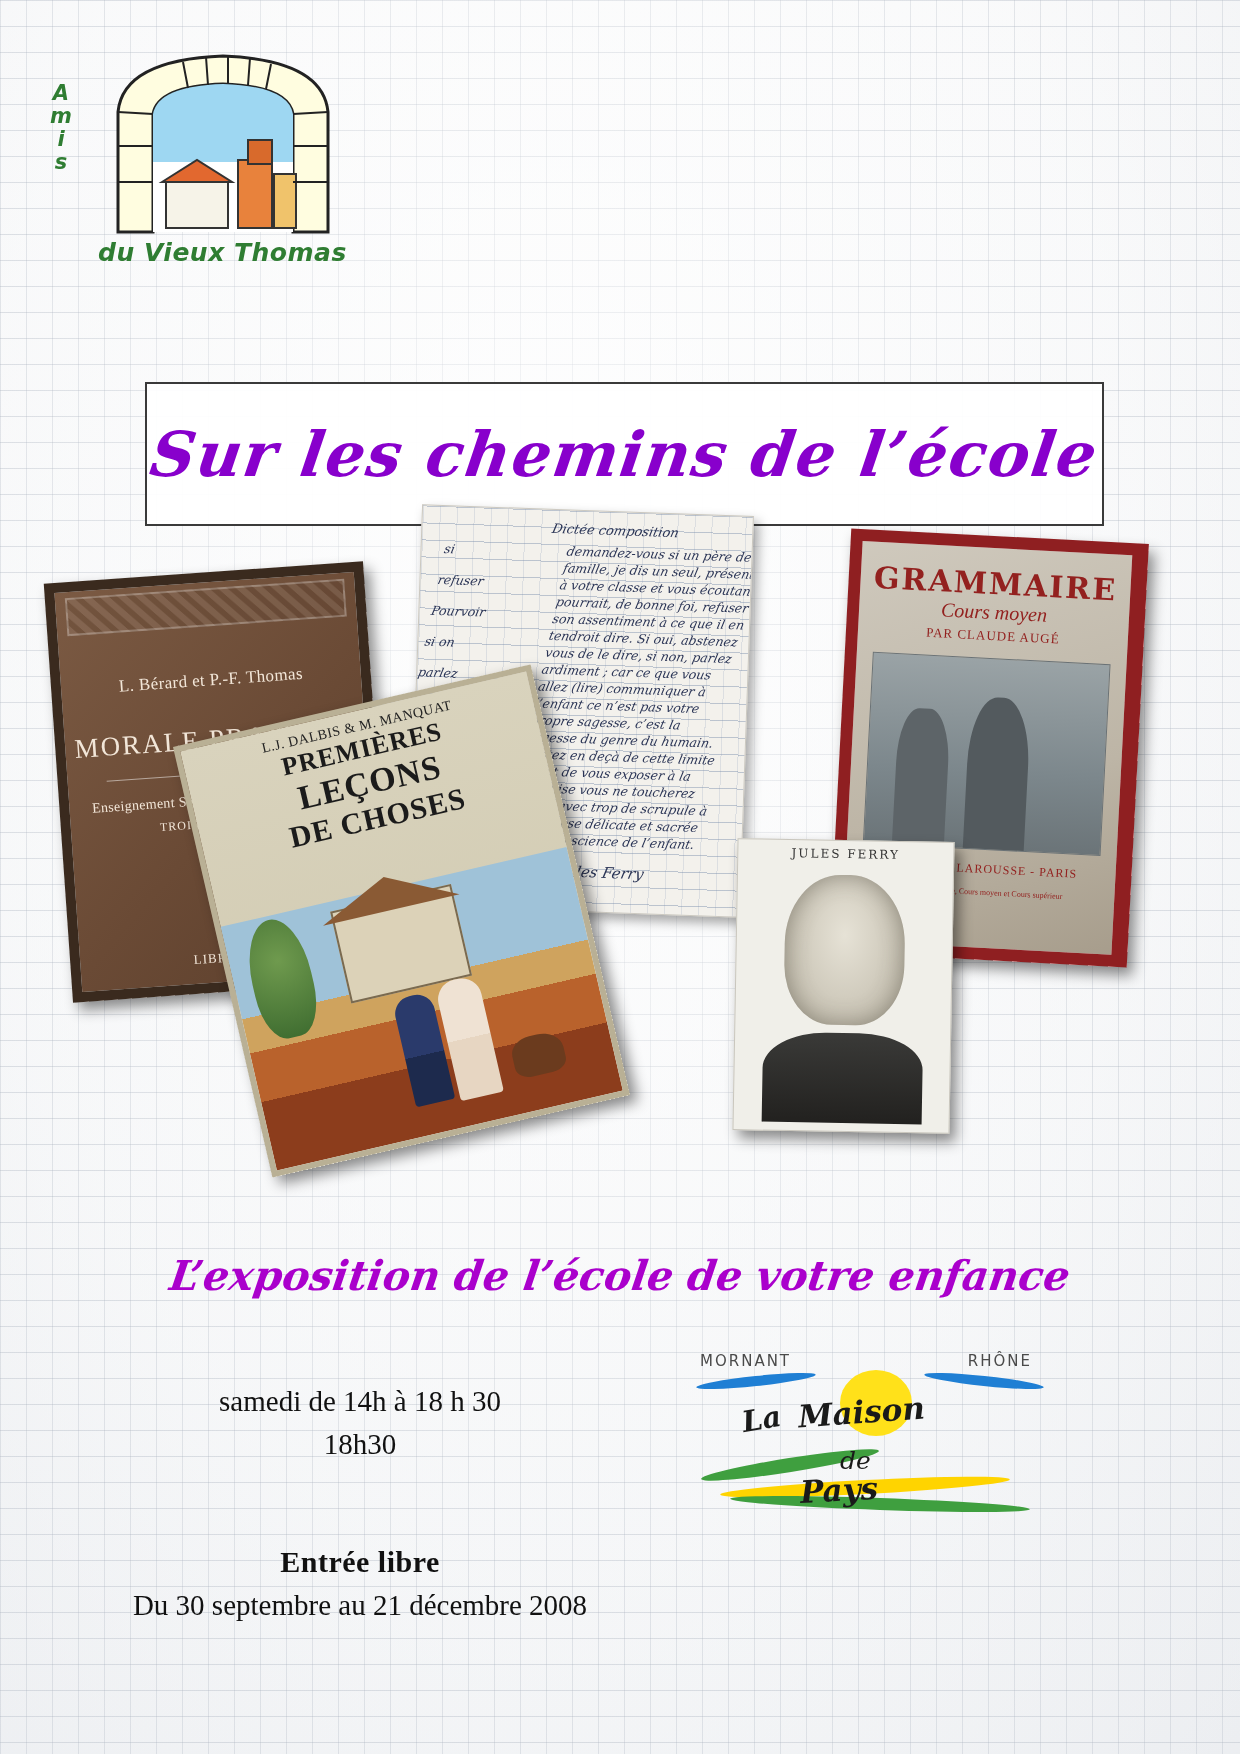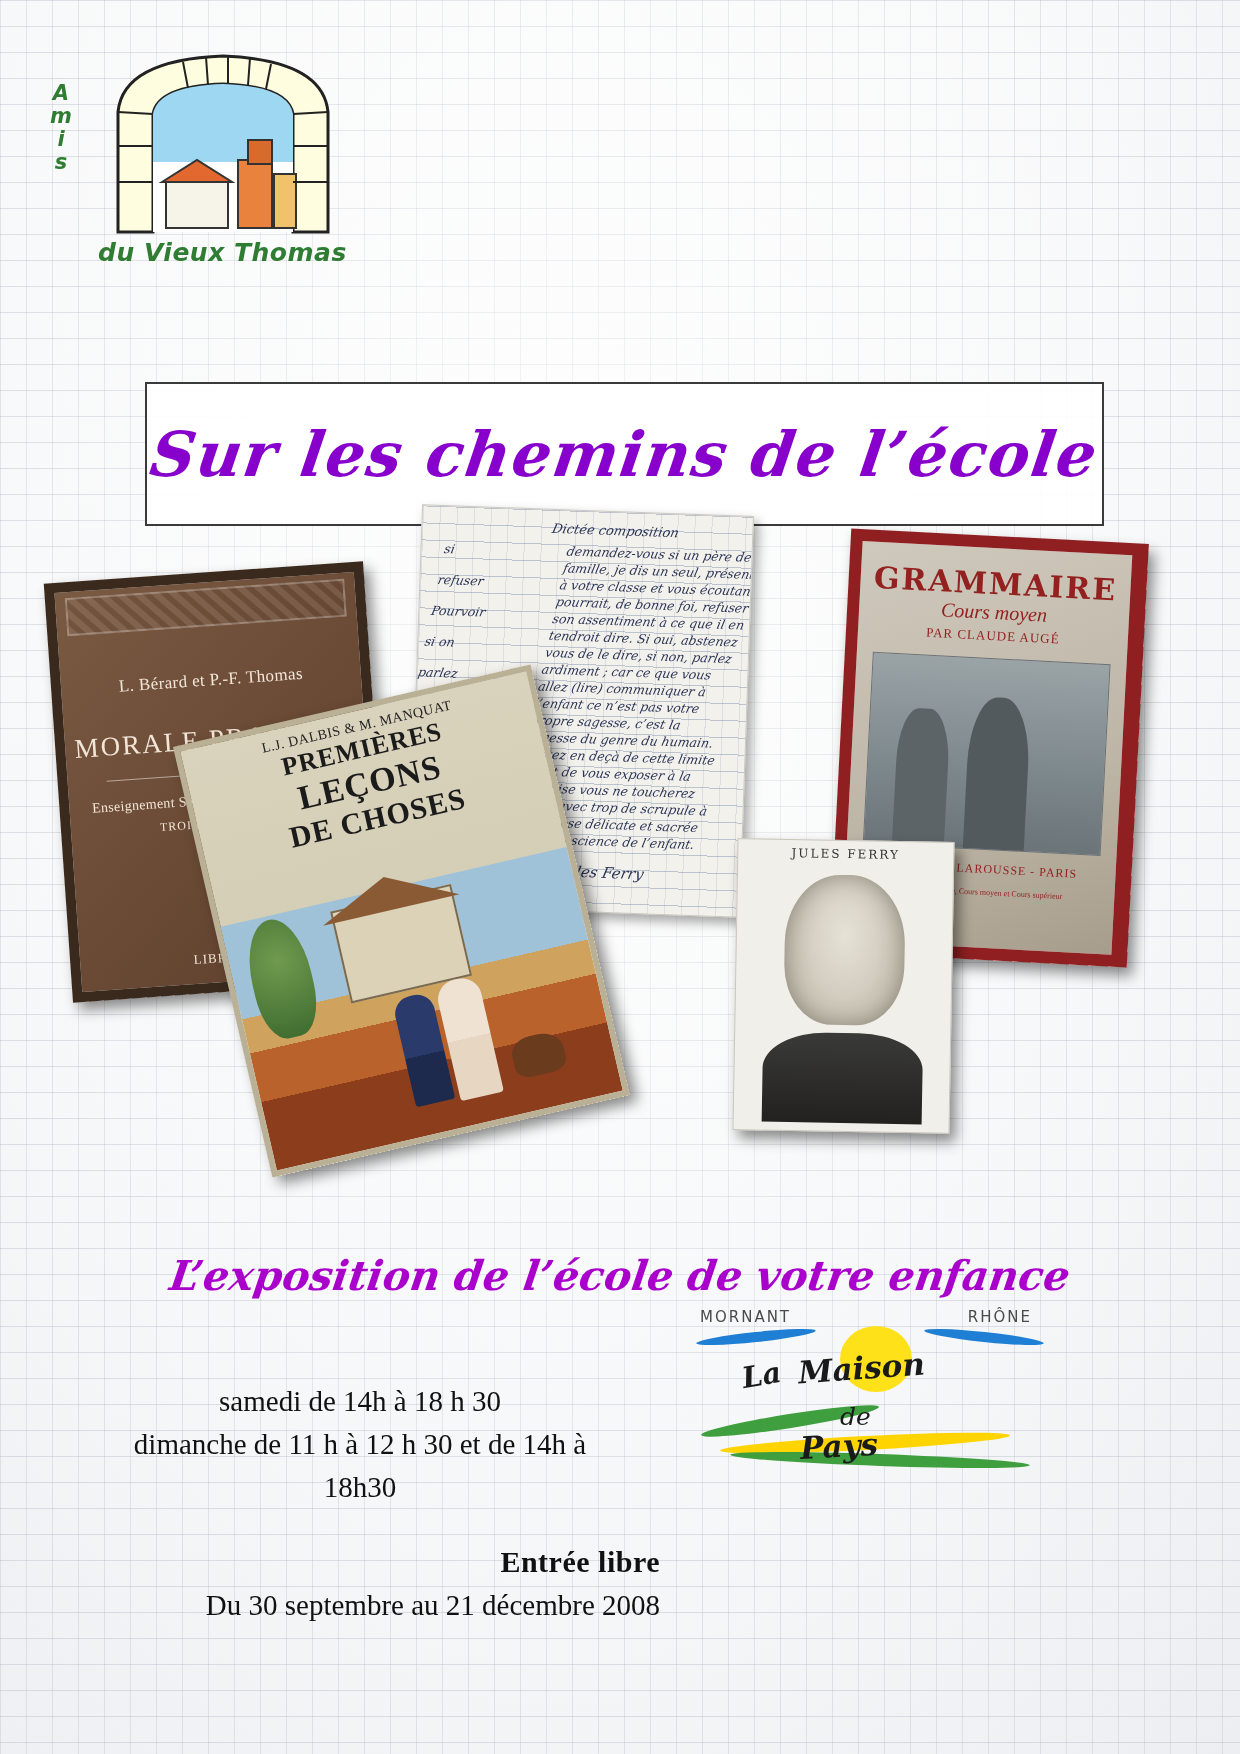--- a/index.html
+++ b/index.html
@@ -294,31 +294,31 @@
     text-align: center;
     font-size: 29px;
     line-height: 43px;
     color: #111;
   }
   .entry {
     position: absolute;
     left: 60px;
     top: 1545px;
     width: 600px;
-    text-align: right;
+    text-align: center;
     color: #111;
   }
   .entry .b { font-size: 30px; font-weight: bold; letter-spacing: .5px; }
   .entry .d { font-size: 29px; margin-top: 10px; }
 
   
   .mdp {
     position: absolute;
     left: 690px;
-    top: 1306px;
+    top: 1350px;
     width: 360px;
     height: 190px;
   }
   .mdp .mornant {
     position: absolute; left: 10px; top: 2px;
     font-family: "DejaVu Sans", sans-serif; font-size: 15px; color: #4a4a4a; letter-spacing: 2px;
   }
   .mdp .rhone {
     position: absolute; right: 18px; top: 2px;
     font-family: "DejaVu Sans", sans-serif; font-size: 15px; color: #4a4a4a; letter-spacing: 2px;
@@ -454,21 +454,20 @@
       <div class="cap">JULES FERRY</div>
       <div class="face"></div>
       <div class="body"></div>
     </div>
   </div>
 
   <div class="subtitle">L’exposition de l’école de votre enfance</div>
 
   <div class="hours">
     <div>samedi de 14h à 18 h 30</div>
-    <div>dimanche de 11 h à 12 h 30 et de 14h à</div>
     <div>18h30</div>
   </div>
 
   <div class="entry">
     <div class="b">Entrée libre</div>
     <div class="d">Du 30 septembre au 21 décembre 2008</div>
   </div>
 
   <div class="mdp">
     <div class="mornant">MORNANT</div>

